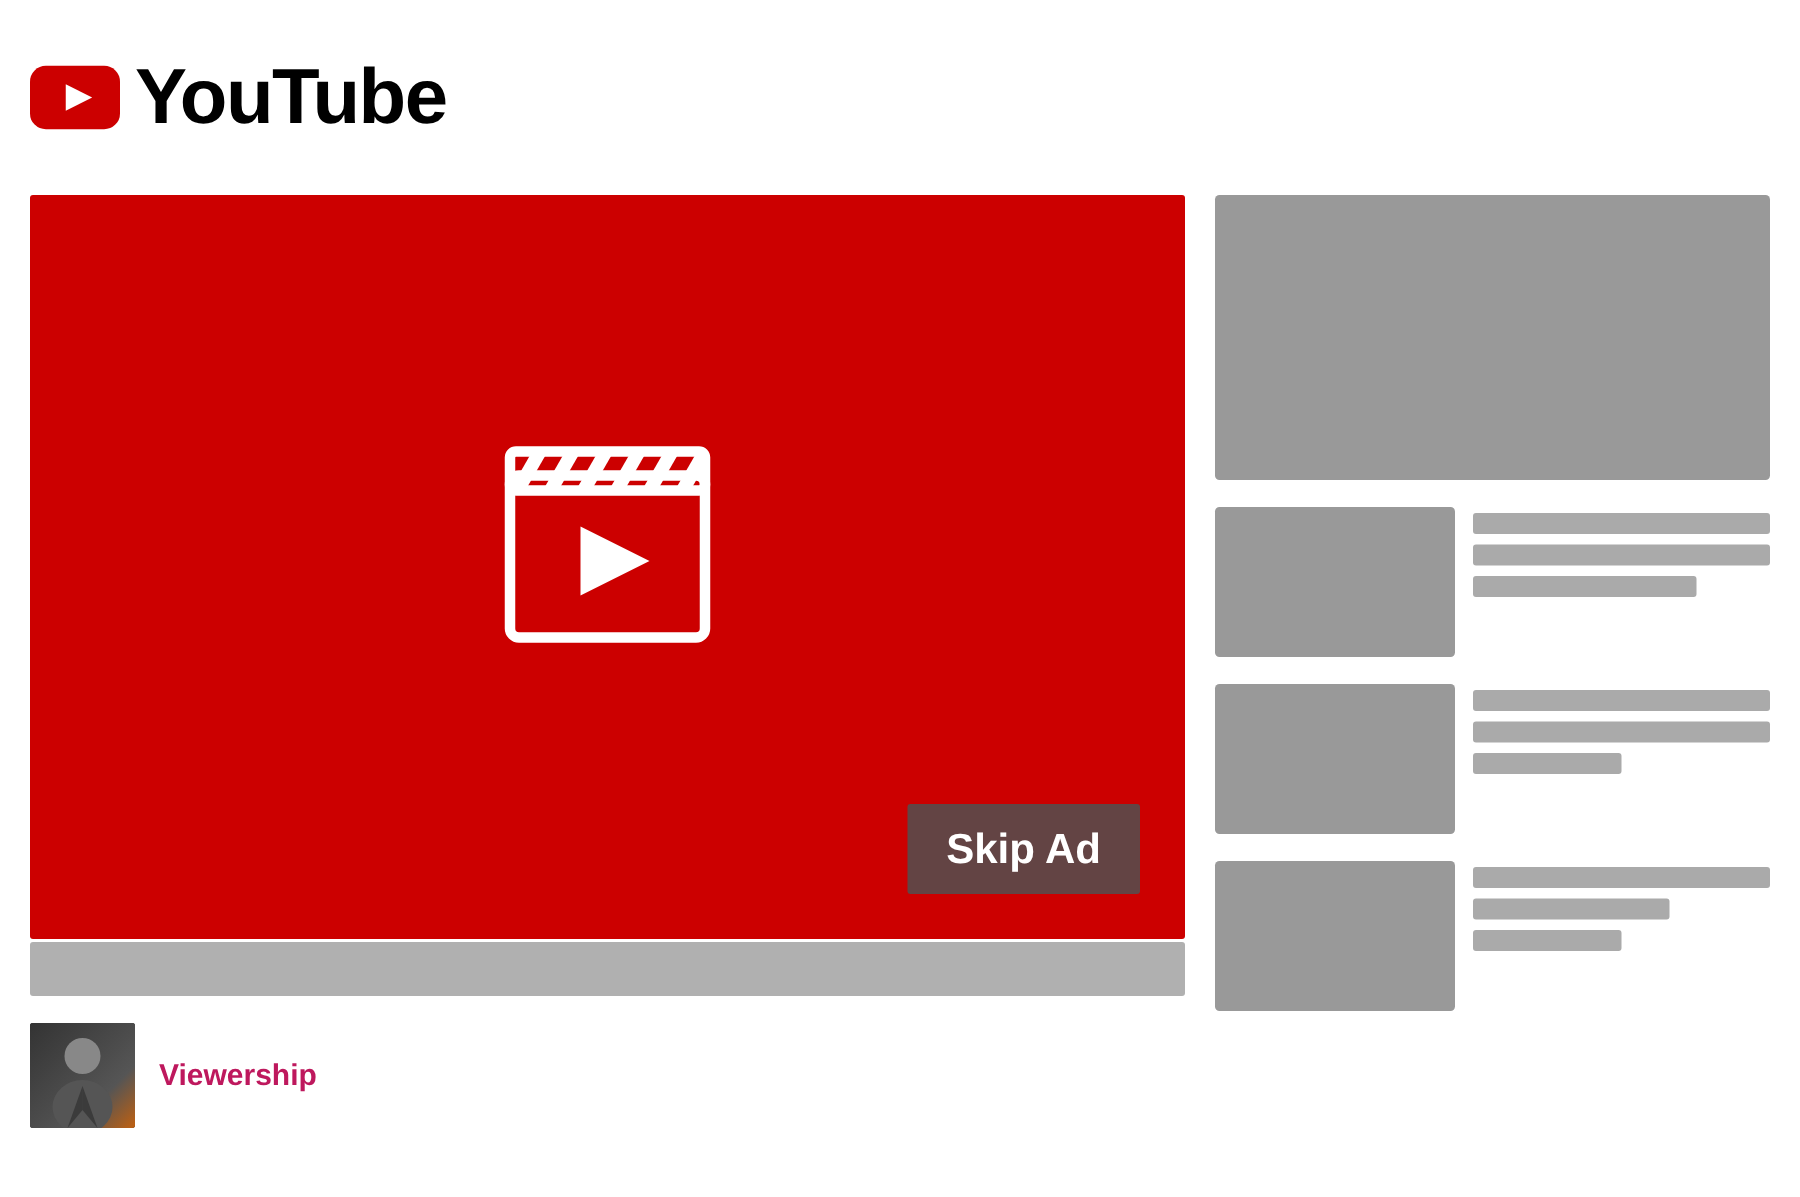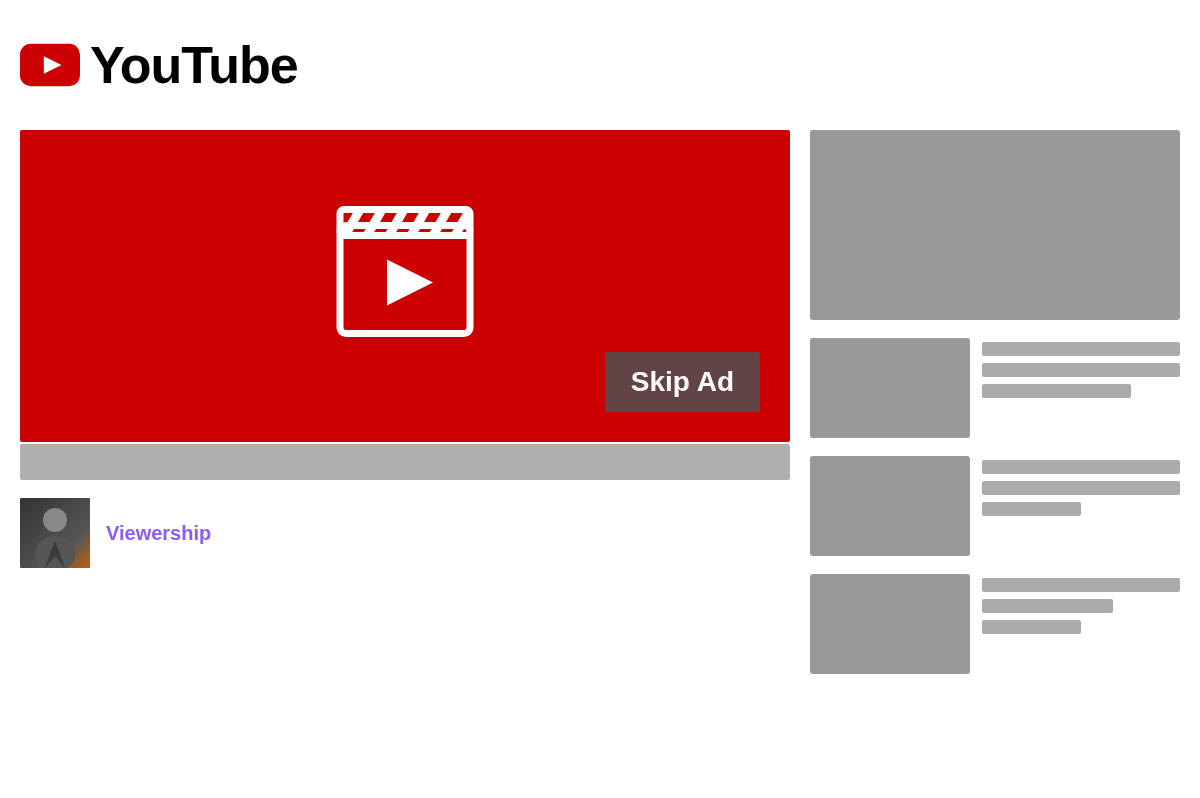--- a/index.html
+++ b/index.html
@@ -83,21 +83,21 @@
     }
 
     
     .left-column {
       flex: 0 0 770px;
     }
 
     
     .video-player {
       width: 770px;
-      height: 312px;
+      height: 496px;
       background: #cc0000;
       position: relative;
       border-radius: 2px;
       overflow: hidden;
     }
 
     .video-icon-container {
       position: absolute;
       top: 50%;
       left: 50%;
@@ -160,21 +160,21 @@
 
     .channel-details {
       display: flex;
       flex-direction: column;
       gap: 8px;
     }
 
     .channel-name {
       font-size: 20px;
       font-weight: bold;
-      color: #8b5cf6;
+      color: #be185d;
     }
 
     .subscribe-btn {
       display: flex;
       align-items: center;
       gap: 8px;
       background: #cc0000;
       color: #fff;
       border: none;
       border-radius: 3px;

